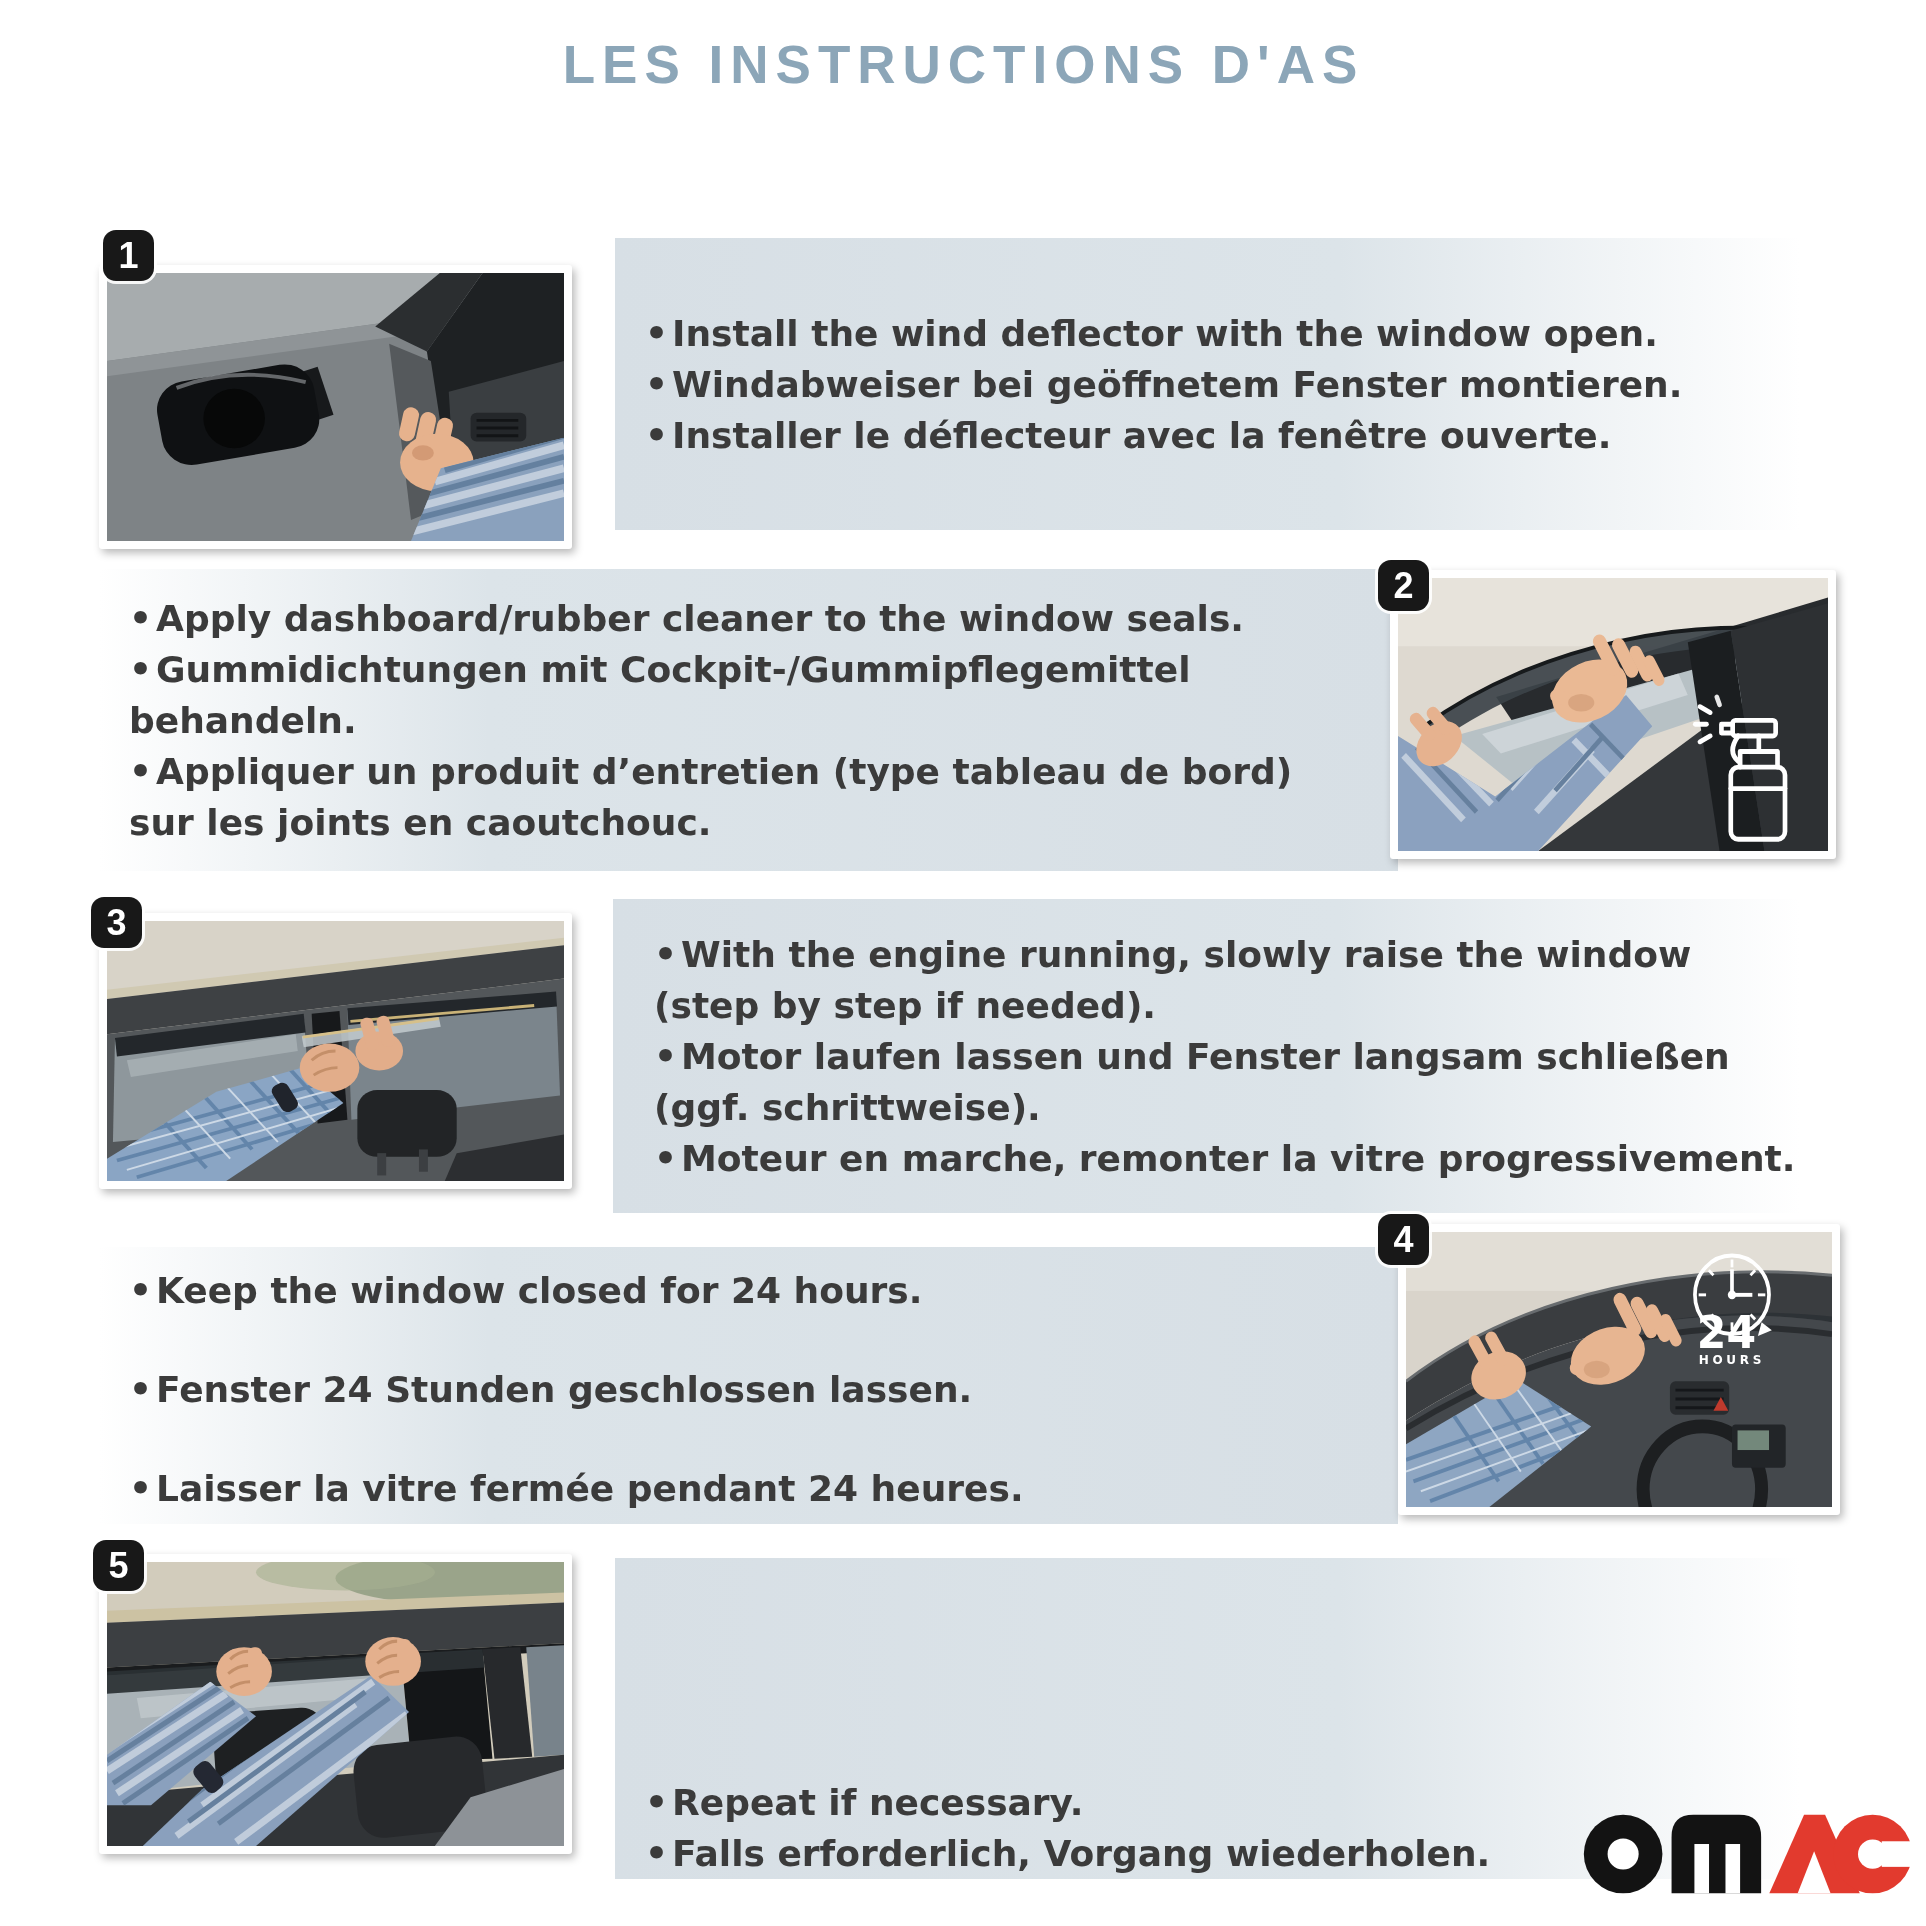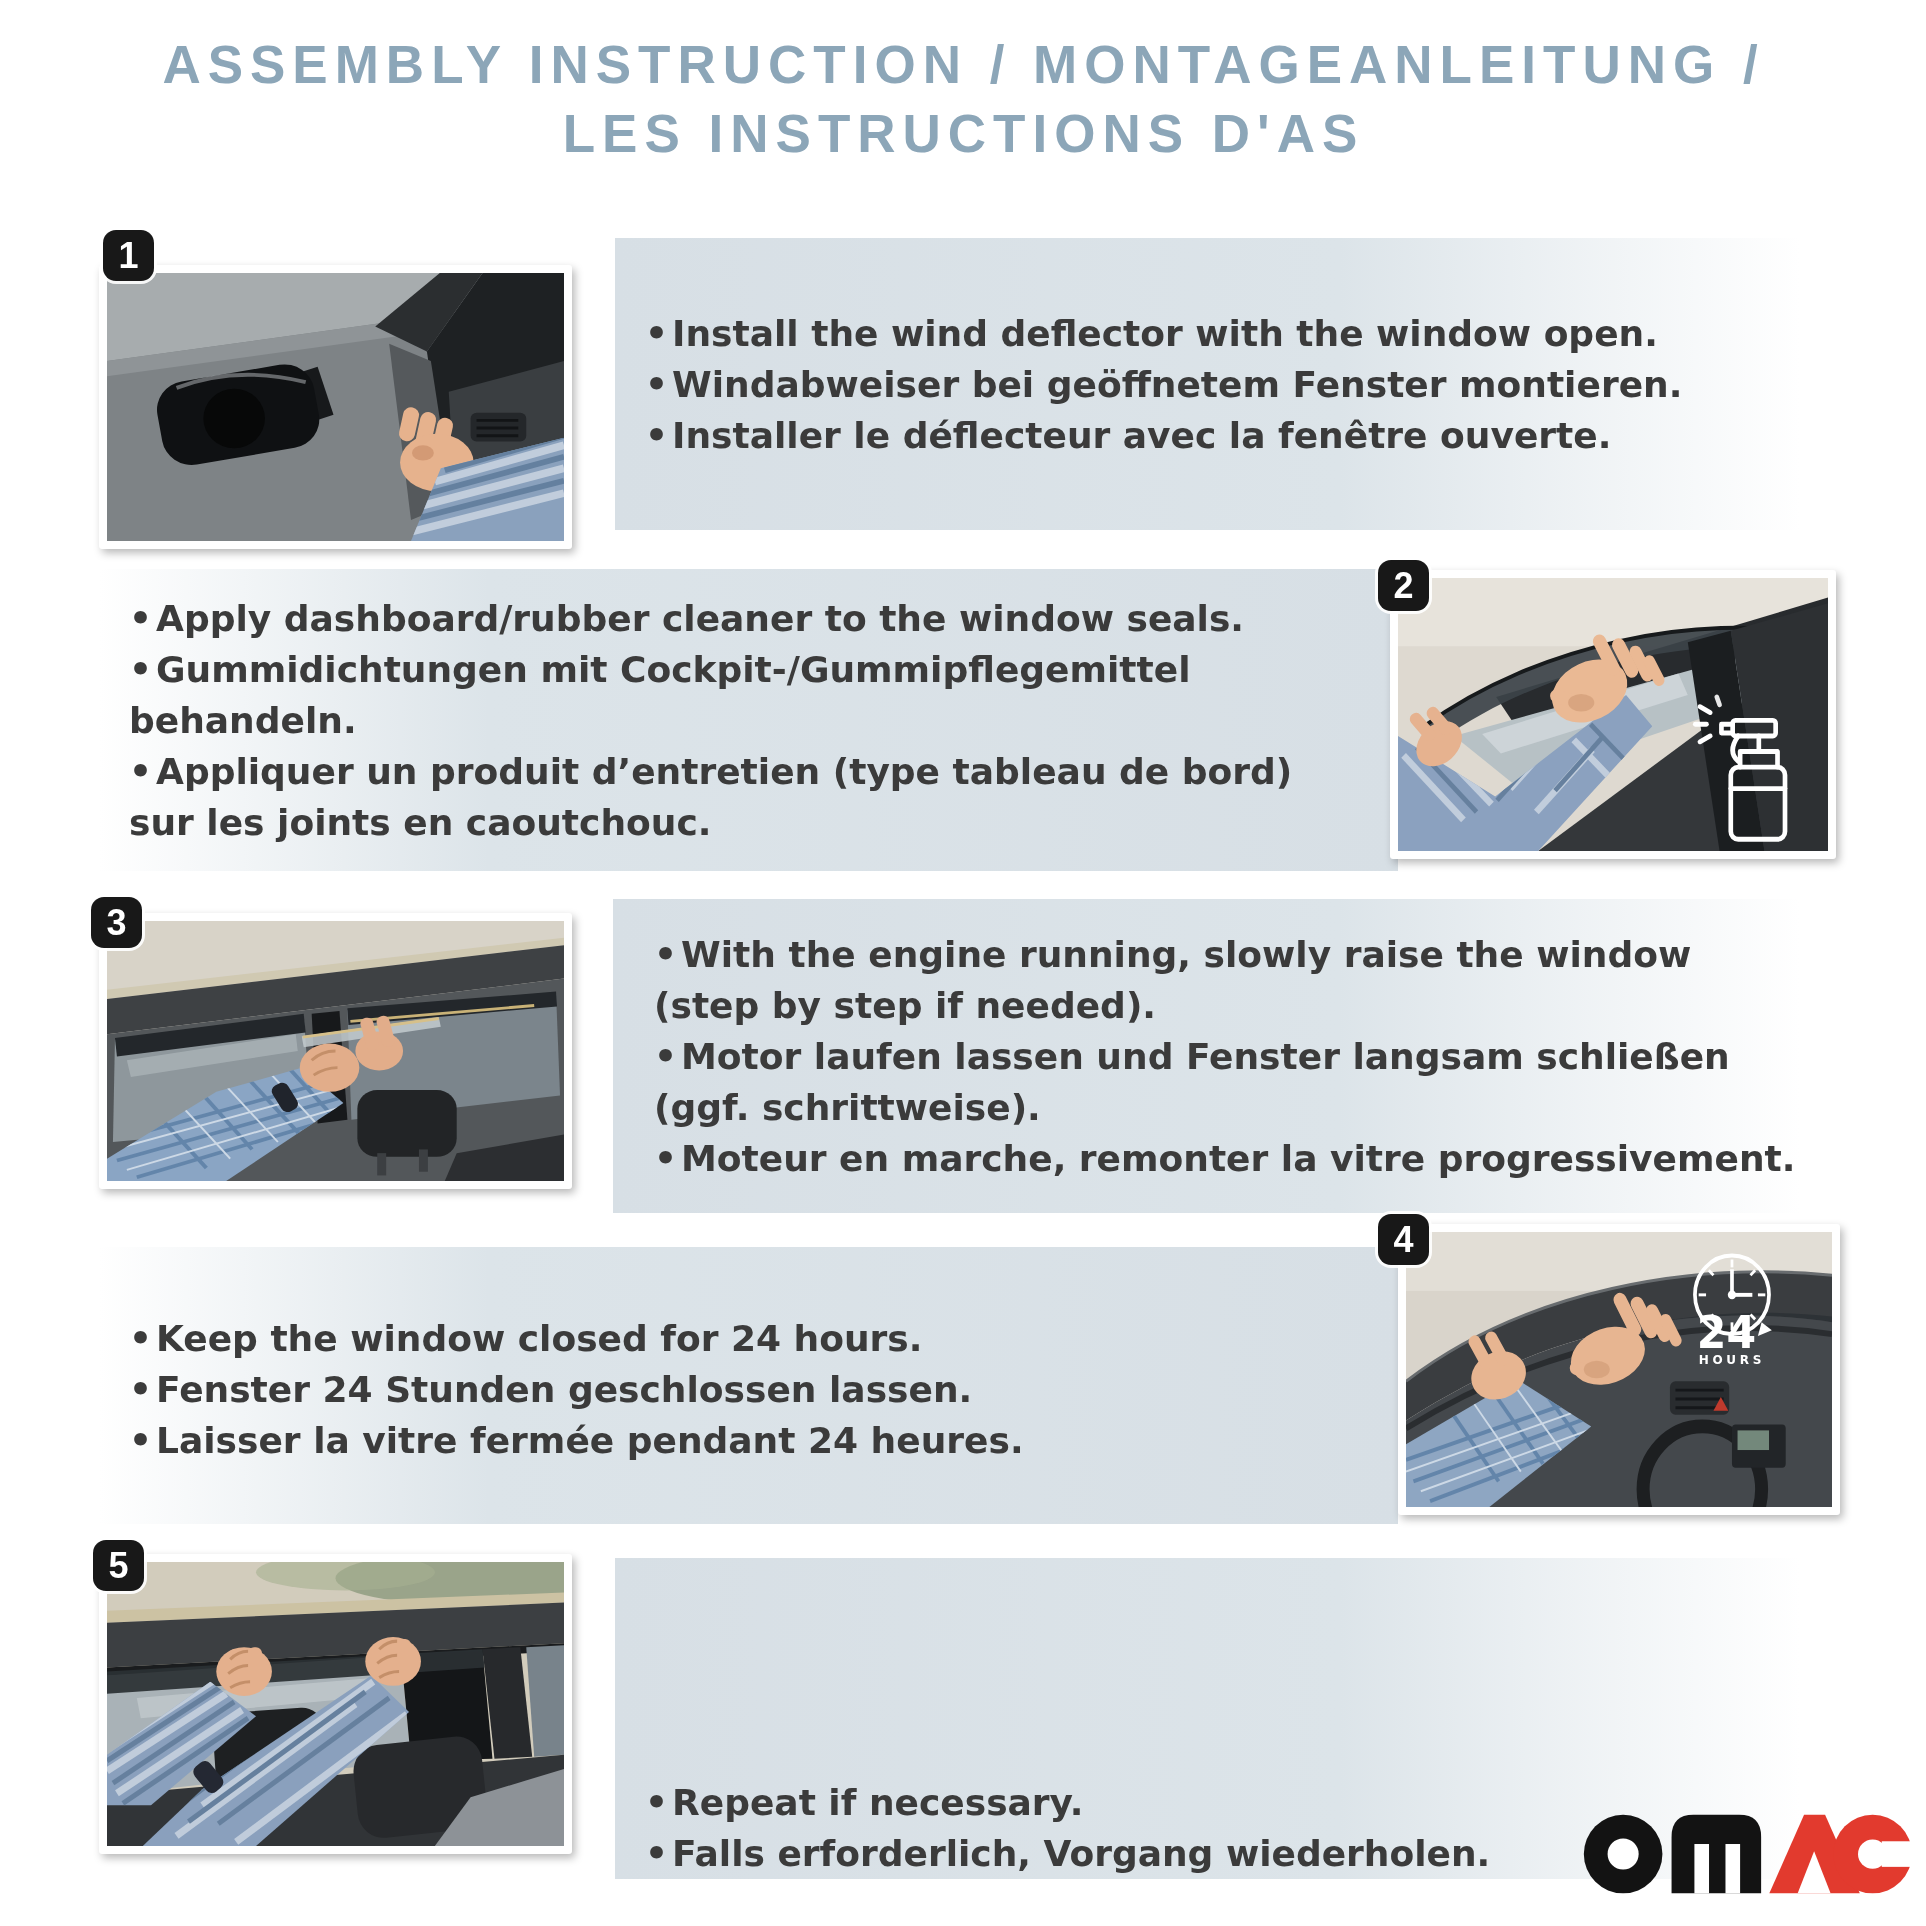--- a/index.html
+++ b/index.html
@@ -28,21 +28,20 @@
          color:#ffffff;display:flex;align-items:center;justify-content:center;
          font-family:"Liberation Sans",sans-serif;font-weight:700;font-size:36px;
          box-shadow:0 0 0 3px rgba(255,255,255,0.9);z-index:5;}
   
   .logo{left:1582px;top:1802px;width:329px;height:95px;}
 </style>
 </head>
 <body>
 
 <div class="abs title">
-  <div>ASSEMBLY INSTRUCTION / MONTAGEANLEITUNG /</div>
   <div>LES INSTRUCTIONS D'AS</div>
 </div>
 
 <div class="abs photo" style="left:99px;top:265px;width:473px;height:284px;">
   <div class="scene">
     <svg viewBox="0 0 460 280" preserveAspectRatio="none">
       <rect width="460" height="280" fill="#7e8386"></rect>
       <polygon points="0,0 460,0 460,26 0,92" fill="#a7acae"></polygon>
       <polygon points="0,92 460,26 460,42 0,108" fill="#8f9497"></polygon>
       <polygon points="270,56 335,0 378,0 322,82" fill="#2b2e30"></polygon>
@@ -221,21 +220,21 @@
   <span>3</span>
 </div>
 <div class="abs box grad-left" style="left:572px;top:899px;width:1319px;height:314px;padding:0 119px 0 41px;box-sizing:border-box;">
   <div class="bullet"><span class="mark">•</span><span class="txt">With the engine running, slowly raise the window
 (step by step if needed).</span></div>
   <div class="bullet"><span class="mark">•</span><span class="txt">Motor laufen lassen und Fenster langsam schließen
 (ggf. schrittweise).</span></div>
   <div class="bullet"><span class="mark">•</span><span class="txt">Moteur en marche, remonter la vitre progressivement.</span></div>
 </div>
 
-<div class="abs box grad-right" style="left:99px;top:1247px;width:1299px;height:277px;padding:7px 59px 0 30px;box-sizing:border-box;">
+<div class="abs box grad-right" style="left:99px;top:1247px;width:1299px;height:277px;padding:7px 59px 0 30px;box-sizing:border-box;gap:48px;">
   <div class="bullet"><span class="mark">•</span><span class="txt">Keep the window closed for 24 hours.</span></div>
   <div class="bullet"><span class="mark">•</span><span class="txt">Fenster 24 Stunden geschlossen lassen.</span></div>
   <div class="bullet"><span class="mark">•</span><span class="txt">Laisser la vitre fermée pendant 24 heures.</span></div>
 </div>
 <div class="abs photo" style="left:1390px;top:1224px;width:442px;height:291px;margin-left:8px;">
   <div class="scene">
     <svg viewBox="0 0 460 280" preserveAspectRatio="none">
       <rect width="460" height="280" fill="#d9d4cb"></rect>
       <rect width="460" height="60" fill="#e2ded6"></rect>
       <path d="M0,152 C130,58 310,30 460,44 L460,92 C310,70 150,100 0,192 Z" fill="#3a3d40"></path>

